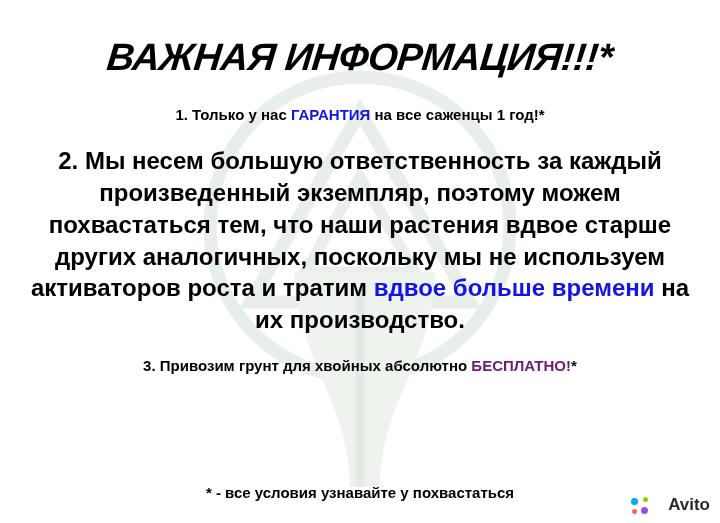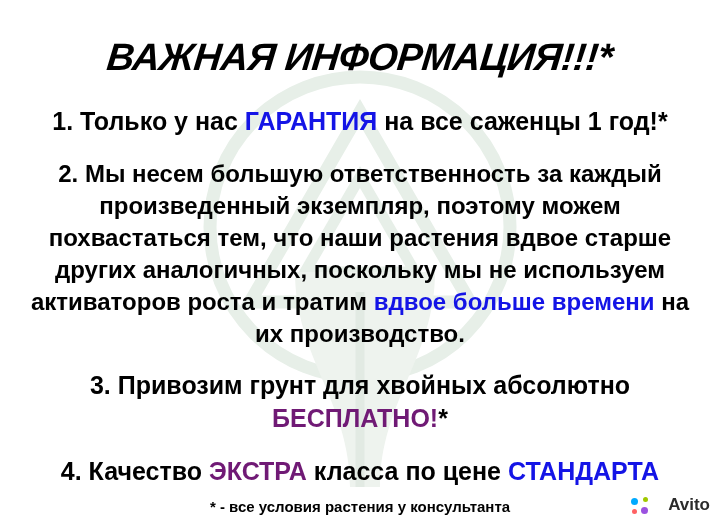--- a/index.html
+++ b/index.html
@@ -50,21 +50,21 @@
     letter-spacing: -0.5px;
     text-align: center;
     margin: 6px 0 26px 0;
     font-style: italic;
     transform: skewX(-6deg);
     white-space: nowrap;
   }
   .para {
     text-align: center;
     color: #000000;
-    font-size: 25px;
+    font-size: 15px;
     font-weight: bold;
     line-height: 1.32;
     margin: 0 0 18px 0;
     max-width: 660px;
   }
   .p1 { margin-bottom: 20px; }
   .p2 { margin-bottom: 20px; font-size: 24px; line-height: 1.33; }
   .p3 { margin-bottom: 20px; }
   .p4 { margin-bottom: 10px; }
   .hl-blue { color: #1414e6; }
@@ -128,25 +128,22 @@
     </div>
 
     <div class="para p2">
       <span>2. Мы несем большую ответственность за каждый произведенный экземпляр, поэтому можем похвастаться тем, что наши растения вдвое старше других аналогичных, поскольку мы не используем активаторов роста и тратим </span><span class="hl-blue">вдвое больше времени</span><span> на их производство.</span>
     </div>
 
     <div class="para p3">
       <span>3. Привозим грунт для хвойных абсолютно </span><span class="hl-green">БЕСПЛАТНО!</span><span>*</span>
     </div>
 
-    <div class="para p4">
-      <span>4. Качество </span><span class="hl-green">ЭКСТРА</span><span> класса по цене </span><span class="hl-blue">СТАНДАРТА</span>
-    </div>
 
-    <div class="footnote">* -  все условия растения у консультанта</div>
+    <div class="footnote">* -  все условия узнавайте у похвастаться</div>
 
   </div>
 
   <div class="avito">
     <span class="avito-dots">
       <i class="d1"></i>
         <i class="d2"></i>
         <i class="d3"></i>
         <i class="d4"></i>
     </span>

